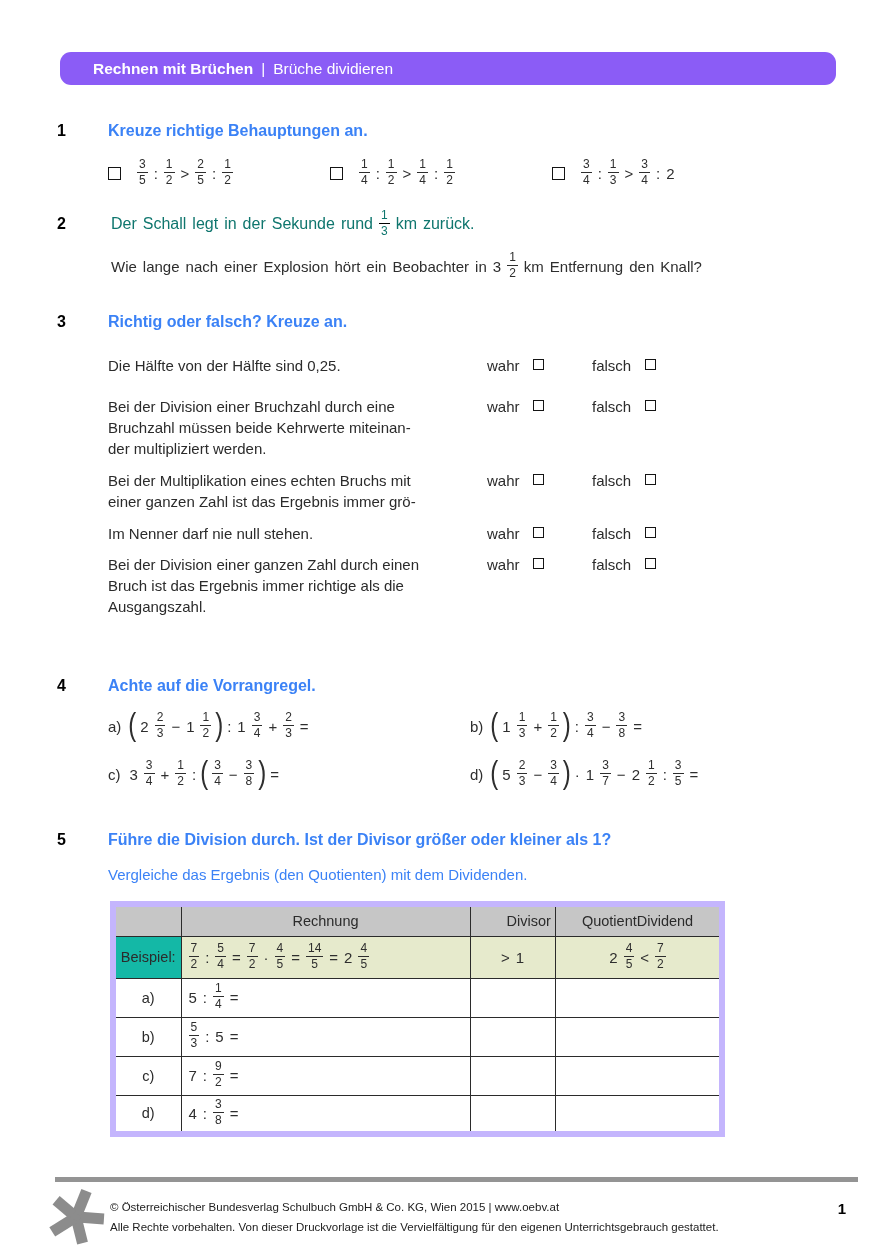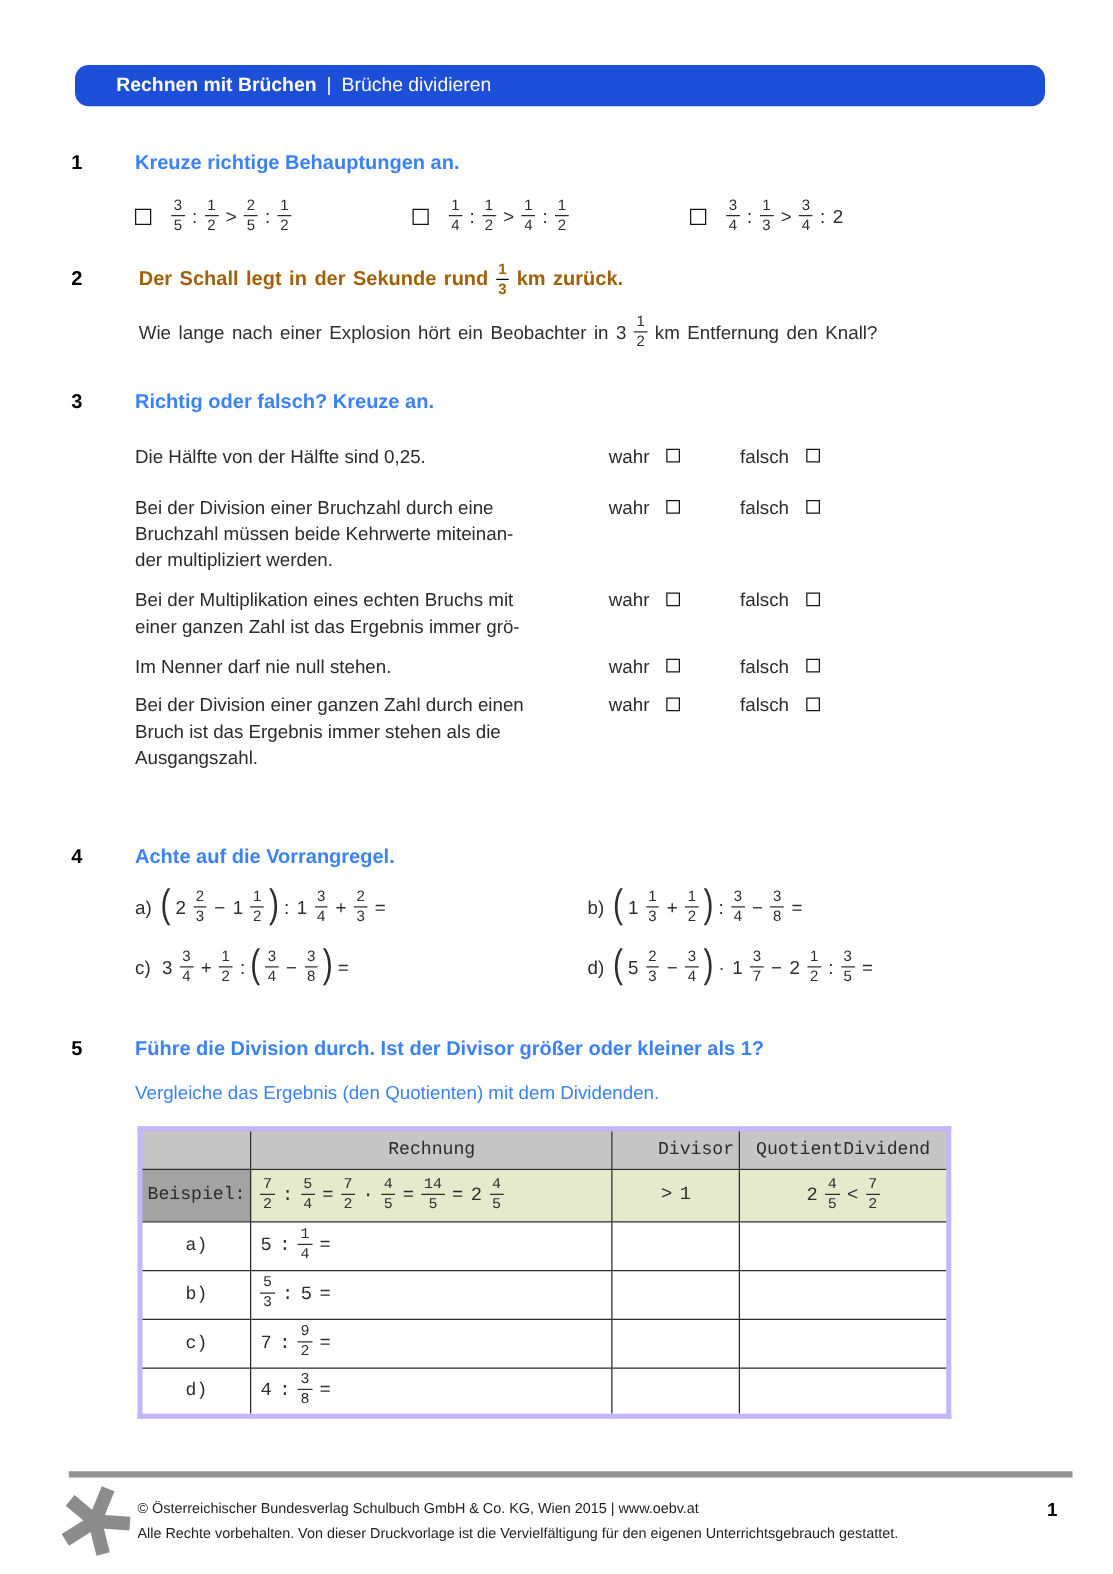--- a/index.html
+++ b/index.html
@@ -21,21 +21,21 @@
   .thead { font-weight:700; font-size:16px; color:#3b82f6; }
 
   
   .math { display:inline-block; white-space:nowrap; font-size:15px; color:#2e2e2e; }
   .math > span { vertical-align:middle; }
   .mtok { display:inline-block; margin:0 3px; }
   .frac { display:inline-block; text-align:center; margin:0 3px; transform:translateY(-1px); }
   .frac .num { display:block; font-size:12px; line-height:13px; padding:0 2px 1px; border-bottom:1.3px solid #2e2e2e; }
   .frac .den { display:block; font-size:12px; line-height:13px; padding-top:1px; }
   .paren { display:inline-block; font-size:24px; font-weight:400; transform:scaleY(1.32); margin:0 1px; position:relative; top:-2px; }
-  .math-bold { font-weight:700; font-size:16px; color:#a16207; }
+  .math-bold { font-weight:400; font-size:16px; color:#0f766e; }
   .math-bold .frac .num { border-bottom-color:#000; }
 
   
   .cb { display:inline-block; width:11px; height:11px; border:1.6px solid #141414; background:#fff; flex:none; }
   .cb-lg { width:13px; height:13px; border-width:1.9px; }
 
   
   .t1-row { position:absolute; left:108px; top:150px; display:flex; height:46px; align-items:center; }
   .t1-opt { width:222px; display:flex; align-items:center; }
   .t1-opt .cb { margin-right:13px; }
@@ -55,21 +55,21 @@
 
   
   .t4-grid { position:absolute; left:108px; top:702px; display:grid; grid-template-columns:362px auto; }
   .t4-item { height:48px; display:flex; align-items:center; font-size:15px; color:#2e2e2e; }
   .t4-label { margin-right:6px; }
 
   
   .t5-sub { position:absolute; left:108px; top:866px; font-size:15px; color:#3b82f6; }
   .t5-table { position:absolute; left:110px; top:901px; border-collapse:collapse; table-layout:fixed; }
   .t5-table td { border:1px solid #2b2b2b; font-size:14.5px; color:#2b2b2b; padding:0 4px; }
-  .t5-table { border:4px solid #c4b5fd;font-family:Liberation Mono, monospace; }
+  .t5-table { border:6px solid #c4b5fd; }
   .c-label { width:68px; text-align:center; }
   .c-rech  { width:289px; text-align:left; }
   .c-div   { width:68px; text-align:center; }
   .c-quot  { width:167px; text-align:center; }
   .hrow td { height:32px; text-align:center; }
   .hrow .hq { display:flex; justify-content:center; gap:0; }
   .exrow td { height:42px; }
   .brow td { height:39px; background:#fff; }
   .pad-ex { padding-left:10px; }
   .pad-ab { padding-left:26px; }
@@ -78,21 +78,21 @@
   .f-bar { position:absolute; left:55px; top:1177px; width:803px; height:5px; }
   .f-logo { position:absolute; left:46px; top:1188px; width:60px; height:58px; }
   .f-text { position:absolute; left:110px; top:1197px; font-size:11.5px; line-height:20px; color:#222; }
   .f-page { position:absolute; left:820px; top:1200px; width:26px; text-align:right; font-weight:700; font-size:15px; color:#000; }
 </style>
 </head>
 <body>
 
 <div class="page">
 
-  <div class="band" style="background: #1d4ed8; padding-left: 33px;">
+  <div class="band" style="background: #8b5cf6; padding-left: 33px;">
     <span class="t">Rechnen mit Brüchen</span>
     <span class="sep">|</span>
     <span class="s">Brüche dividieren</span>
   </div>
 
   <div class="task" style="top:122px">
     <span class="tnum">1</span>
     <span class="thead">Kreuze richtige Behauptungen an.</span>
   </div>
   <div class="t1-row">
@@ -163,21 +163,21 @@
       </div>
       <span class="st-wahr">wahr</span>
       <span class="cb"></span>
       <span class="st-falsch">falsch</span>
       <span class="cb"></span>
     </div>
 
     <div class="st-row">
       <div class="st-text">
         <div>Bei der Division einer ganzen Zahl durch einen</div>
-        <div>Bruch ist das Ergebnis immer stehen als die</div>
+        <div>Bruch ist das Ergebnis immer richtige als die</div>
         <div>Ausgangszahl.</div>
       </div>
       <span class="st-wahr">wahr</span>
       <span class="cb"></span>
       <span class="st-falsch">falsch</span>
       <span class="cb"></span>
     </div>
   </div>
 
   <div class="task" style="top:677px">
@@ -216,21 +216,21 @@
       <td class="c-rech" style="text-align: center; background: rgb(198, 198, 198);">Rechnung</td>
       <td class="c-div" style="background: rgb(198, 198, 198); padding-left: 36px;">Divisor</td>
       <td class="c-quot" style="background: rgb(198, 198, 198);">
         <div class="hq">
           <span>Quotient</span>
           <span>Dividend</span>
         </div>
       </td>
     </tr>
     <tr class="exrow">
-      <td class="c-label" style="background: #a3a3a3;">Beispiel:</td>
+      <td class="c-label" style="background: #14b8a6;">Beispiel:</td>
       <td class="c-rech pad-ex" style="background: rgb(230, 234, 204);"><span class="math"><span class="frac"><span class="num">7</span><span class="den">2</span></span><span class="mtok">:</span><span class="frac"><span class="num">5</span><span class="den">4</span></span><span class="mtok">=</span><span class="frac"><span class="num">7</span><span class="den">2</span></span><span class="mtok">·</span><span class="frac"><span class="num">4</span><span class="den">5</span></span><span class="mtok">=</span><span class="frac"><span class="num">14</span><span class="den">5</span></span><span class="mtok">=</span><span class="mtok">2</span><span class="frac"><span class="num">4</span><span class="den">5</span></span></span></td>
       <td class="c-div" style="background: rgb(230, 234, 204);"><span class="math"><span class="mtok">&gt;</span><span class="mtok">1</span></span></td>
       <td class="c-quot" style="background: rgb(230, 234, 204);"><span class="math"><span class="mtok">2</span><span class="frac"><span class="num">4</span><span class="den">5</span></span><span class="mtok">&lt;</span><span class="frac"><span class="num">7</span><span class="den">2</span></span></span></td>
     </tr>
     <tr class="brow">
       <td class="c-label">a)</td>
       <td class="c-rech pad-ab"><span class="math"><span class="mtok">5</span><span class="mtok">:</span><span class="frac"><span class="num">1</span><span class="den">4</span></span><span class="mtok">=</span></span></td>
       <td class="c-div"></td>
       <td class="c-quot"></td>
     </tr>

